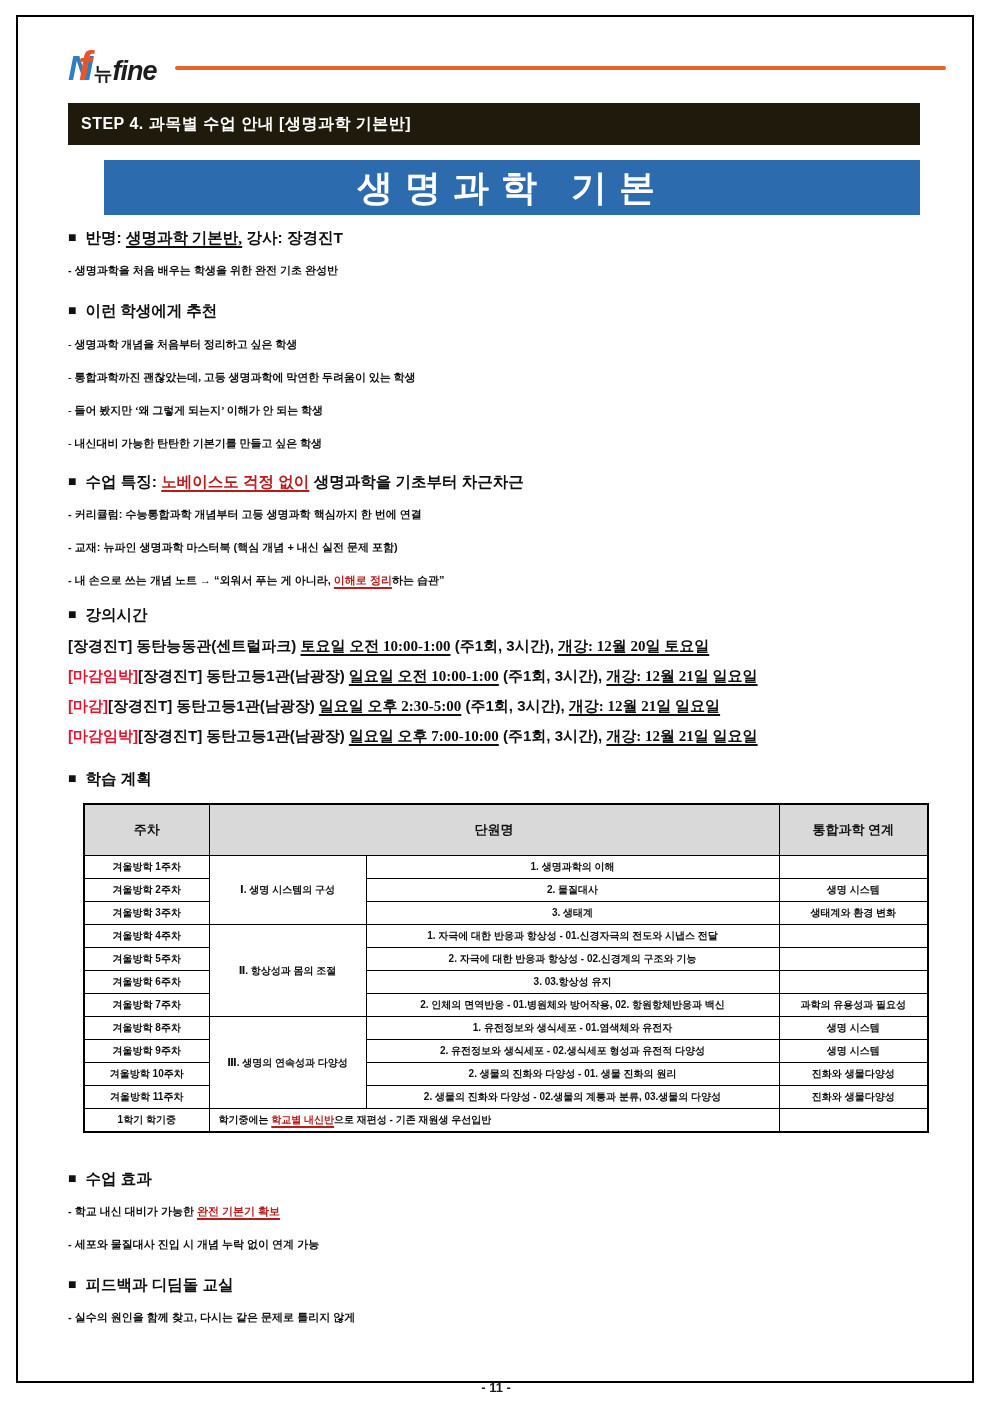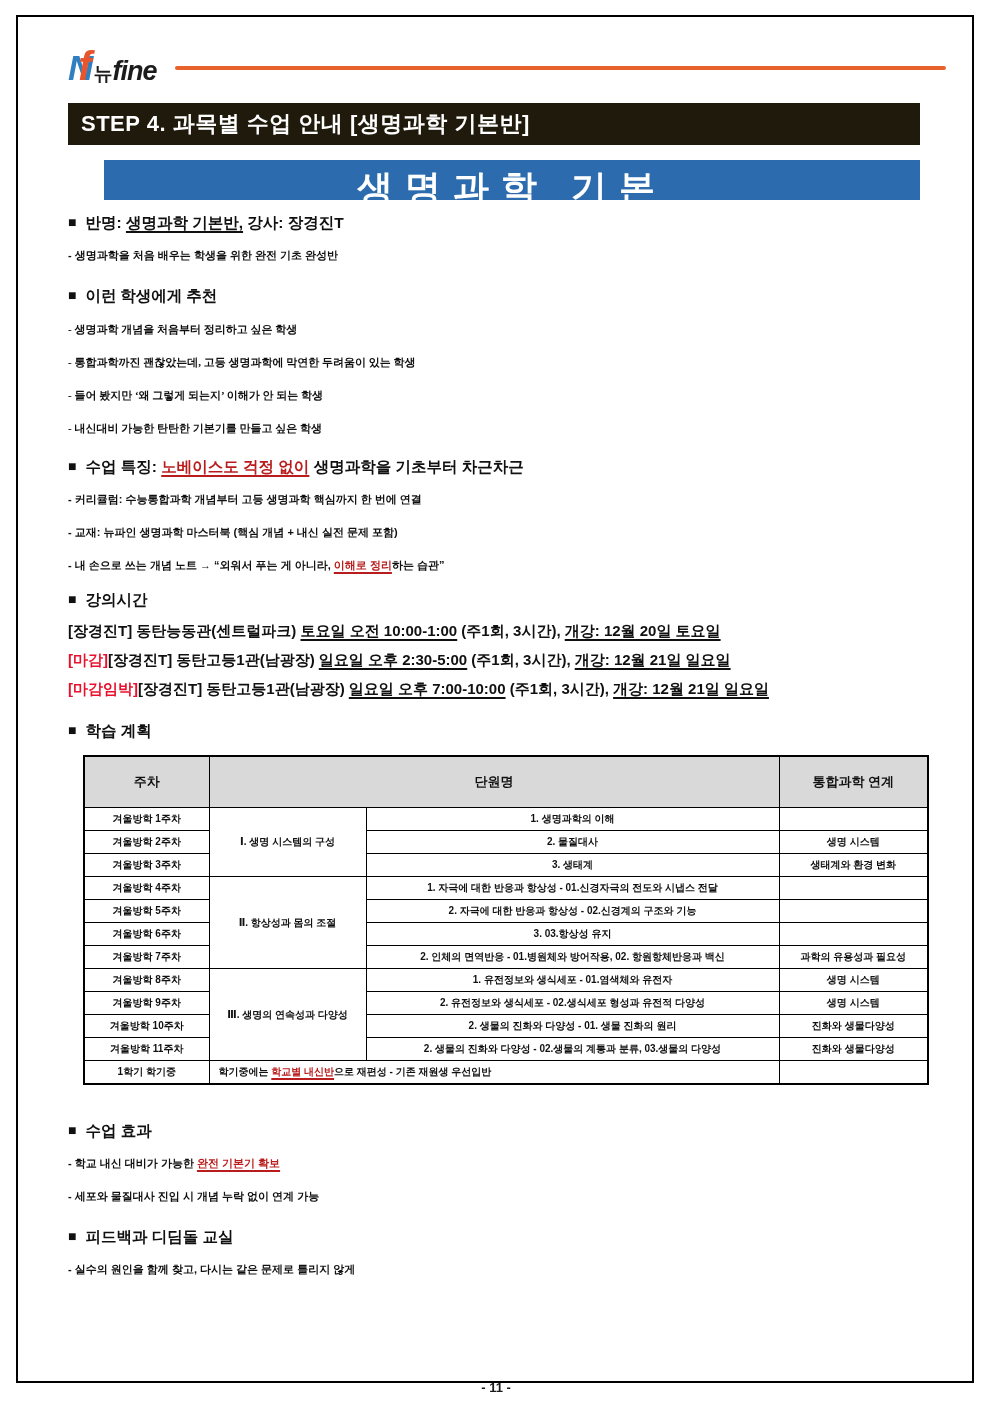--- a/index.html
+++ b/index.html
@@ -10,39 +10,39 @@
   
   .logo-row{display:flex;align-items:center;height:40px;}
   .logo{display:flex;align-items:baseline;white-space:nowrap;}
   .logo-n{color:#2f7fc1;font-size:35px;font-weight:800;font-style:italic;letter-spacing:-2px;}
   .logo-f{color:#e8542c;font-size:40px;font-weight:800;font-style:italic;margin-left:-13px;line-height:30px;}
   .logo-kor{color:#1c1c1c;font-size:19px;font-weight:800;margin-left:2px;}
   .logo-eng{color:#1c1c1c;font-size:27px;font-weight:800;font-style:italic;letter-spacing:-1px;}
   .divider{flex:1;height:4px;background:#e8622c;margin-left:18px;margin-right:-26px;border-radius:2px;}
   
   .step-bar{margin-top:15px;height:42px;line-height:42px;background:#1f1a0b;color:#ffffff;
-            font-size:22px;font-weight:700;padding-left:13px;letter-spacing:0.5px;}
+            font-size:16px;font-weight:700;padding-left:13px;letter-spacing:0.5px;}
   
-  .banner{margin-top:15px;height:40px;line-height:55px;background:#2c6cae;color:#ffffff;
+  .banner{margin-top:15px;height:55px;line-height:55px;background:#2c6cae;color:#ffffff;
           text-align:center;font-size:36px;font-weight:800;letter-spacing:12px;margin-left:36px;}
   
   .section{font-weight:700;}
   .sec-title{line-height:32px;font-size:15.5px;}
   .marker{font-size:14px;margin-right:9px;position:relative;top:-1px;}
   .line{line-height:33px;font-size:11px;}
   .section-class_info{margin-top:7px;}
   .section-recommend{margin-top:8px;font-family:Liberation Serif, serif;}
   .section-features{margin-top:6px;}
   .section-schedule{margin-top:2px;}
   .section-schedule .line{line-height:29px;font-size:15px;}
   .section-plan{margin-top:12px;}
   .section-effects{margin-top:30px;}
   .section-feedback{margin-top:8px;}
   
-  .seg-u{text-decoration:underline;text-decoration-thickness:2px;text-underline-offset:3px;}
+  .seg-u{text-decoration:underline;text-decoration-thickness:2px;text-underline-offset:3px;font-family:Liberation Serif, serif;}
   .seg-r{color:#e8112d;}
   .seg-ru{color:#b91c1c;text-decoration:underline;text-decoration-thickness:2px;text-underline-offset:3px;}
   
   table.plan{border-collapse:collapse;table-layout:fixed;margin-top:8px;margin-left:15px;
              width:844px;font-weight:700;border:2px solid #000;}
   table.plan th{background:#d9d9d9;height:30px;font-size:13px;border:1px solid #000;text-align:center;padding:10px 2px;}
   table.plan td{height:22px;font-size:10px;border:1px solid #000;text-align:center;padding:0 16px;
                 white-space:nowrap;overflow:hidden;}
   table.plan td.al{text-align:left;padding-left:9px;}
   
@@ -83,20 +83,21 @@
         </div>
         <div class="section section-features">
           <div class="sec-title"><span class="marker">■</span><span>수업 특징: </span><span class="seg-ru">노베이스도 걱정 없이</span><span> 생명과학을 기초부터 차근차근</span></div>
           <div class="line"><span>- 커리큘럼: 수능통합과학 개념부터 고등 생명과학 핵심까지 한 번에 연결</span></div>
           <div class="line"><span>- 교재: 뉴파인 생명과학 마스터북 (핵심 개념 + 내신 실전 문제 포함)</span></div>
           <div class="line"><span>- 내 손으로 쓰는 개념 노트 →  “외워서 푸는 게 아니라, </span><span class="seg-ru">이해로 정리</span><span>하는 습관”</span></div>
         </div>
         <div class="section section-schedule">
           <div class="sec-title"><span class="marker">■</span><span>강의시간</span></div>
           <div class="line"><span>[장경진T] 동탄능동관(센트럴파크) </span><span class="seg-u">토요일 오전 10:00-1:00</span><span> (주1회, 3시간), </span><span class="seg-u">개강: 12월 20일 토요일</span></div>
+          <div class="line"><span class="seg-r">[마감임박]</span><span>[장경진T] 동탄고등1관(남광장) </span><span class="seg-u">일요일 오전 10:00-1:00</span><span> (주1회, 3시간), </span><span class="seg-u">개강: 12월 21일 일요일</span></div>
           <div class="line"><span class="seg-r">[마감]</span><span>[장경진T] 동탄고등1관(남광장) </span><span class="seg-u">일요일 오후 2:30-5:00</span><span> (주1회, 3시간), </span><span class="seg-u">개강: 12월 21일 일요일</span></div>
           <div class="line"><span class="seg-r">[마감임박]</span><span>[장경진T] 동탄고등1관(남광장) </span><span class="seg-u">일요일 오후 7:00-10:00</span><span> (주1회, 3시간), </span><span class="seg-u">개강: 12월 21일 일요일</span></div>
         </div>
         <div class="section section-plan">
           <div class="sec-title"><span class="marker">■</span><span>학습 계획</span></div>
           <table class="plan">
             <colgroup>
               <col style="width: 125px;">
               <col style="width: 157px;">
               <col style="width: 413px;">

